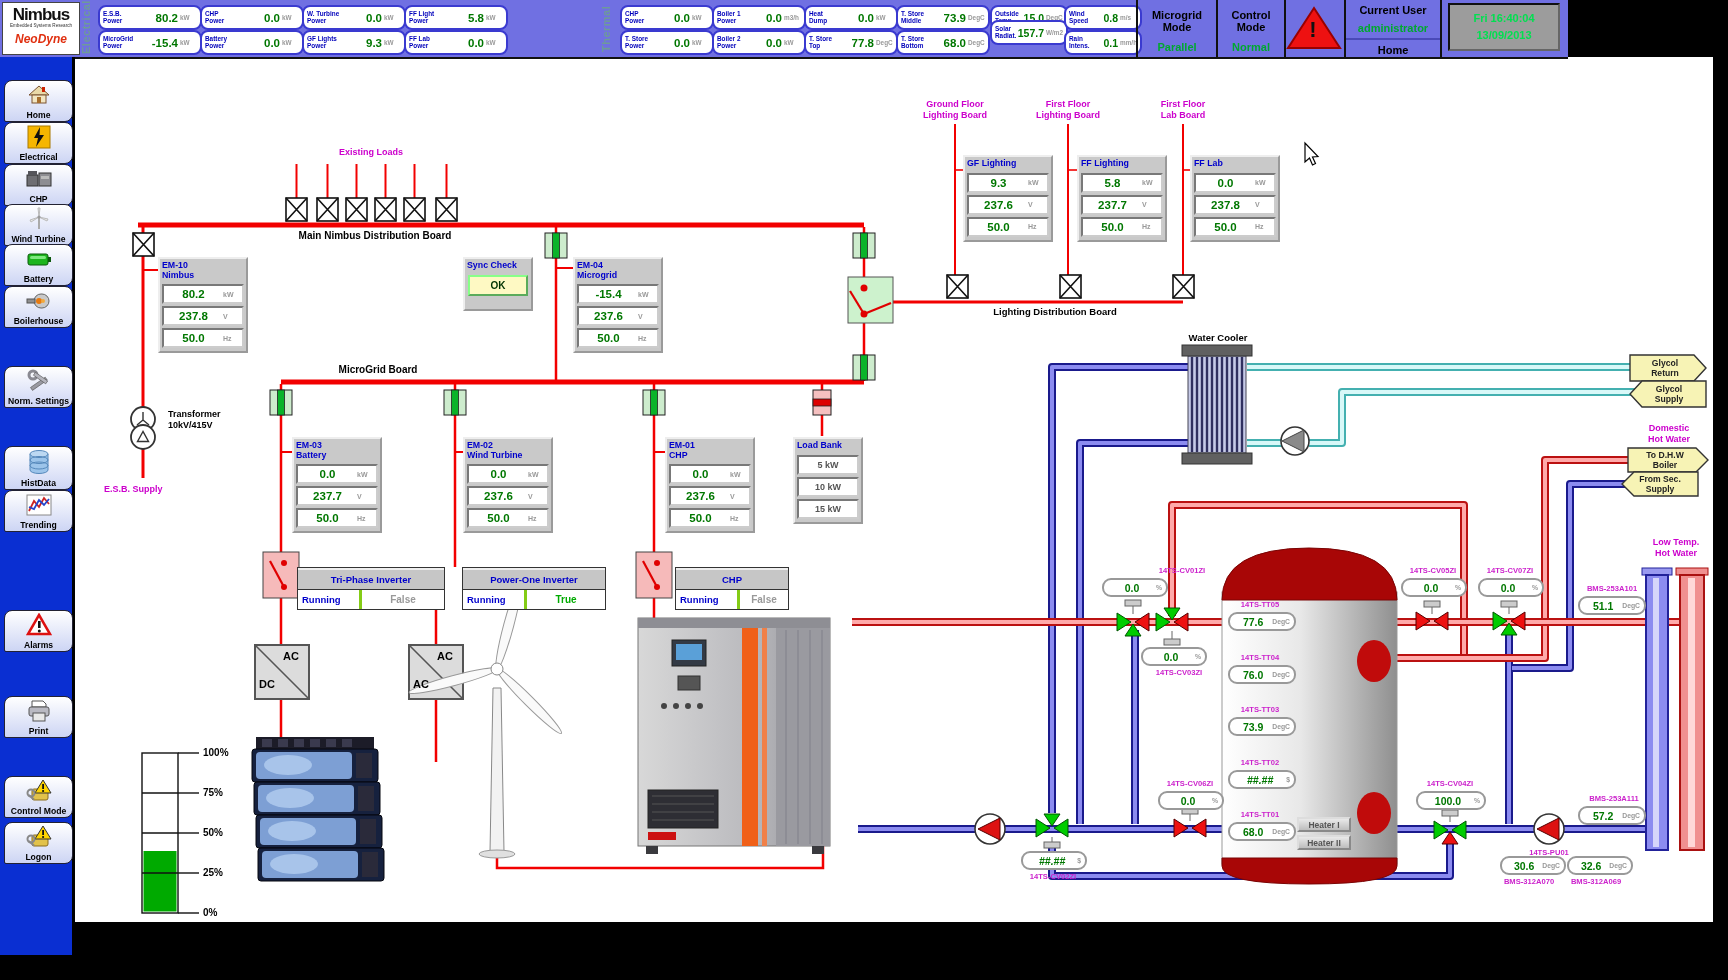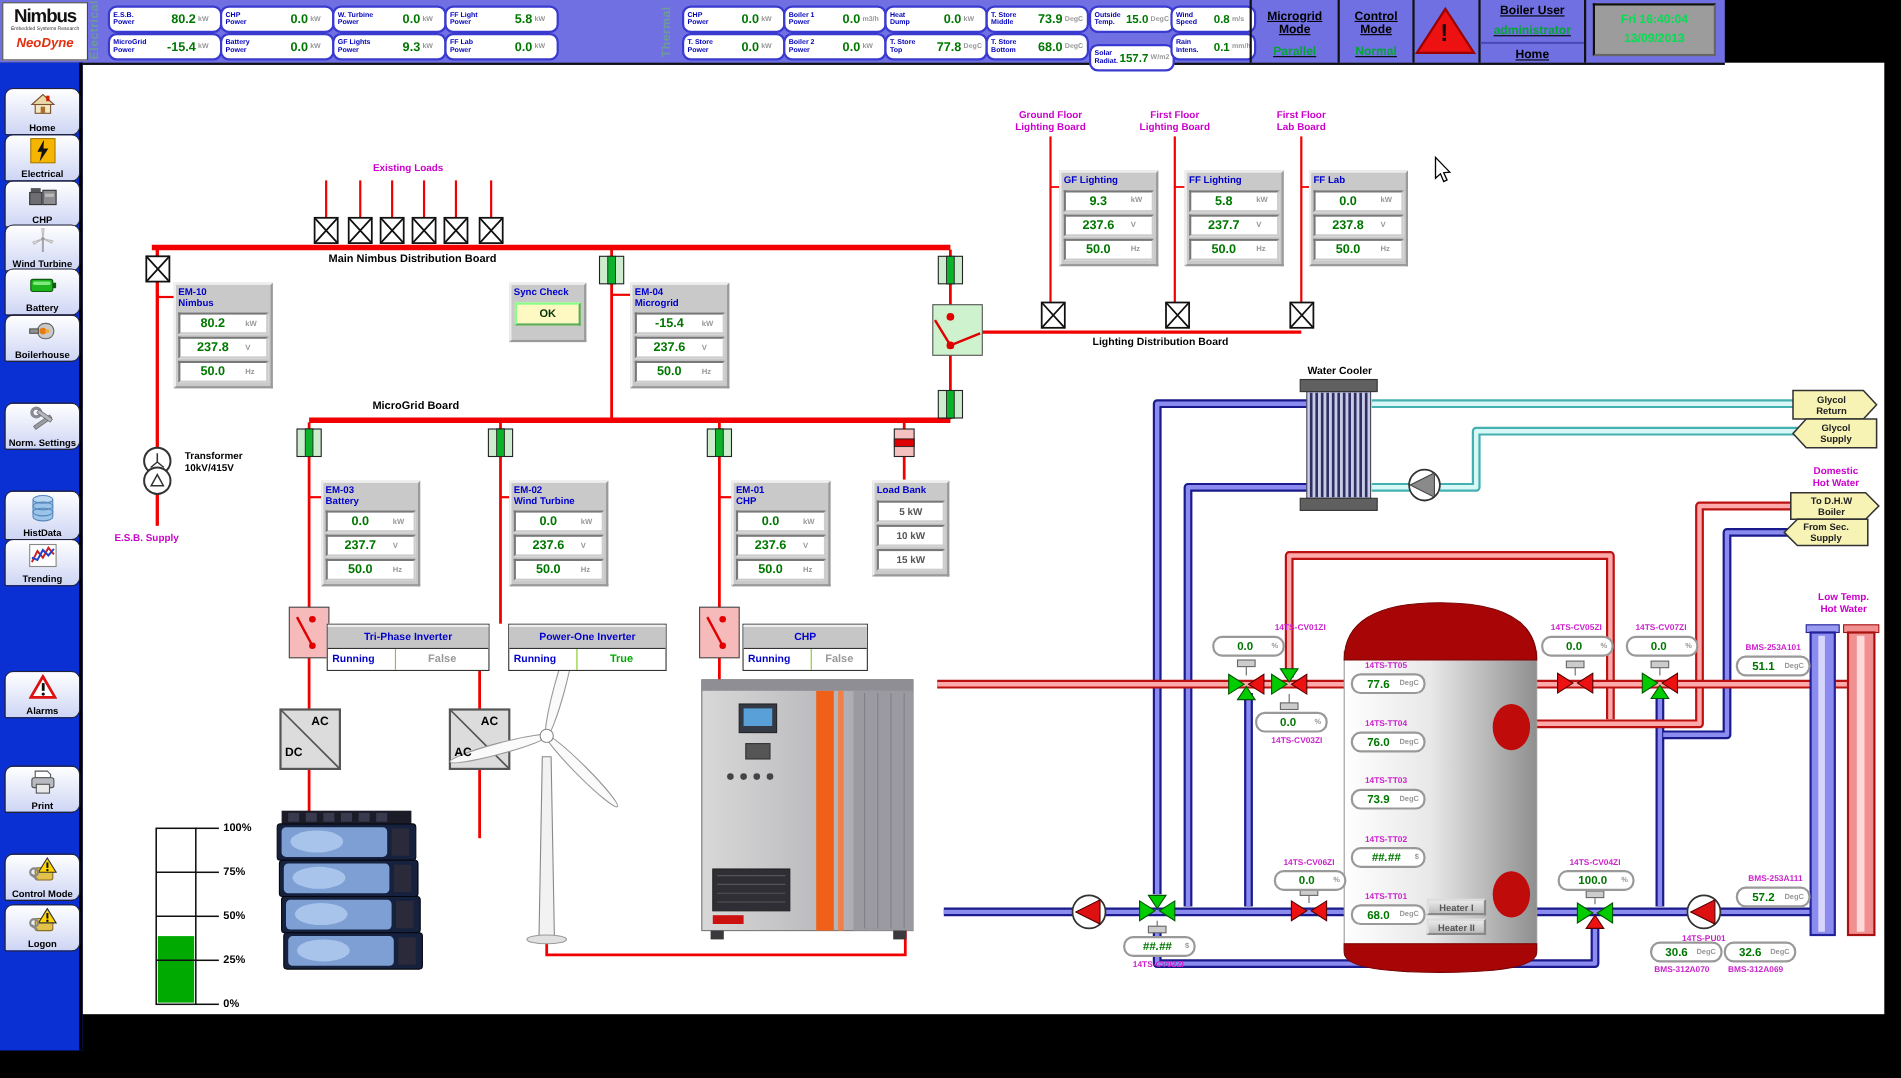--- a/index.html
+++ b/index.html
@@ -11,21 +11,21 @@
   #logo .b2{font-size:4.6px;color:#333;line-height:5px;}
   #logo .b3{font-size:12px;font-weight:bold;font-style:italic;color:#e03010;line-height:14px;margin-top:4px;}
   .vsec{position:absolute;top:3px;height:51px;width:15px;color:#6e9a9a;font-weight:bold;font-size:11px;writing-mode:vertical-rl;transform:rotate(180deg);text-align:center;letter-spacing:.5px;}
   .tile{position:absolute;height:21px;background:#fff;border:2px solid #3a3ad0;border-radius:8px;display:flex;align-items:center;padding:0 3px;box-sizing:content-box;}
   .tl{width:36px;font-size:6.4px;line-height:6.8px;color:#0000bb;font-weight:bold;}
   .tile.sm .tl{width:27px;}
   .tv{flex:1;text-align:right;font-size:11.5px;font-weight:bold;color:#007700;padding-right:2px;}
   .tile.sm .tv{font-size:10.5px;}
   .tu{width:17px;font-size:6.4px;color:#999;font-weight:bold;}
   .hdiv{position:absolute;top:0;width:2px;height:57px;background:#111;}
-  .mode{position:absolute;top:0;height:57px;text-align:center;text-decoration:underline;}
+  .mode{position:absolute;top:0;height:57px;text-align:center;}
   .mode .ml{font-size:11px;font-weight:bold;color:#000;margin-top:9px;}
   .mode .mvl{font-size:11px;font-weight:bold;color:#00a830;margin-top:8px;}
   #cuser .ml{margin-top:4px;}
   #cuser .mvl{margin-top:6px;}
   #cuser .cuh{border-top:2px solid #4a4ab8;margin-top:4px;padding-top:4px;font-size:11px;font-weight:bold;color:#000;}
   #clk{position:absolute;left:1448px;top:3px;width:112px;height:48px;background:#9c9c9c;border:2px inset #666;box-sizing:border-box;color:#00e050;font-weight:bold;font-size:11px;text-align:center;line-height:17px;padding-top:5px;}
   #alarmglyph{position:absolute;left:1300px;top:17px;width:26px;font-size:22px;font-weight:bold;color:#111;text-align:center;}
   
   #sb{position:absolute;left:0;top:57px;width:75px;height:898px;background:#0a2fd2;border-right:3px solid #000;box-sizing:border-box;}
   .sbi{position:absolute;left:4px;width:67px;background:linear-gradient(#ffffff,#cdd5f4);border:1px solid #223;border-radius:8px 8px 8px 2px;text-align:center;padding:2px 0 1px;cursor:pointer;}
@@ -47,21 +47,21 @@
   .lbl-k2{position:absolute;color:#000;font-weight:bold;font-size:9px;text-align:left;line-height:10.5px;}
   
   .inst{position:absolute;height:15px;background:#fff;border:2px solid #999;border-radius:9px;display:flex;align-items:center;padding:0 4px;}
   .iv{flex:1;font-size:10.5px;font-weight:bold;color:#007700;text-align:center;}
   .iu{font-size:6.8px;color:#999;font-weight:bold;}
   .ilbl{position:absolute;color:#cc22cc;font-weight:bold;font-size:7.6px;text-align:center;}
   
   .itable{position:absolute;border:1px solid #333;background:#fff;}
   .ith{background:#c6c6c6;border-bottom:1px solid #333;color:#0000cc;font-weight:bold;font-size:9.5px;text-align:center;height:19px;line-height:19px;border-top:2px outset #eee;}
   .itr{display:flex;height:19px;line-height:19px;}
-  .itk{width:57px;border-right:1px solid #84cc16;color:#0000cc;font-weight:bold;font-size:9.5px;padding-left:4px;}
+  .itk{width:57px;border-right:3px solid #84cc16;color:#0000cc;font-weight:bold;font-size:9.5px;padding-left:4px;}
   .itv{flex:1;text-align:center;font-size:10px;font-weight:bold;}
   .von{color:#00aa00;}.voff{color:#999;}
   .hbtn{position:absolute;background:linear-gradient(#e9e9e9,#bdbdbd);border:2px outset #ddd;font-size:8.5px;font-weight:bold;color:#555;text-align:center;line-height:12px;box-sizing:border-box;}
   .flagtxt{position:absolute;font-size:8.6px;font-weight:bold;color:#222;text-align:center;line-height:10px;}
   .convt{position:absolute;font-weight:bold;font-size:11px;color:#000;}
   .sclbl{position:absolute;font-size:10px;font-weight:bold;color:#000;}
 </style>
 </head>
 <body>
 
@@ -862,21 +862,21 @@
       <div class="tl"><span>T. Store</span><br><span>Bottom</span></div>
       <div class="tv">68.0</div>
       <div class="tu">DegC</div>
     </div>
 
   <div class="tile sm" style="left:990px;top:5px;width:68px">
       <div class="tl"><span>Outside</span><br><span>Temp.</span></div>
       <div class="tv">15.0</div>
       <div class="tu">DegC</div>
     </div>
-  <div class="tile sm" style="left:990px;top:40px;width:68px">
+  <div class="tile sm" style="left:990px;top:20px;width:68px">
       <div class="tl"><span>Solar</span><br><span>Radiat.</span></div>
       <div class="tv">157.7</div>
       <div class="tu">W/m2</div>
     </div>
   <div class="tile sm" style="left:1064px;top:5px;width:68px">
       <div class="tl"><span>Wind</span><br><span>Speed</span></div>
       <div class="tv">0.8</div>
       <div class="tu">m/s</div>
     </div>
   <div class="tile sm" style="left:1064px;top:30px;width:68px">
@@ -896,21 +896,21 @@
   </div>
   <div class="mode" style="left:1218px;width:66px">
     <div class="ml">Control Mode</div>
     <div class="mvl">Normal</div>
   </div>
   <svg style="position:absolute;left:1286px;top:5px" width="56" height="46">
     <polygon points="28,3 54,43 2,43" fill="#ee1111" stroke="#990000" stroke-width="2"></polygon>
   </svg>
   <div id="alarmglyph">!</div>
   <div class="mode" id="cuser" style="left:1346px;width:94px">
-    <div class="ml">Boiler User</div>
+    <div class="ml">Current User</div>
     <div class="mvl">administrator</div>
     <div class="cuh">Home</div>
   </div>
   <div id="clk">
     <div>Fri  16:40:04</div>
     <div>13/09/2013</div>
   </div>
 
   <div id="sb">
     <div class="sbi" style="top:23px">

